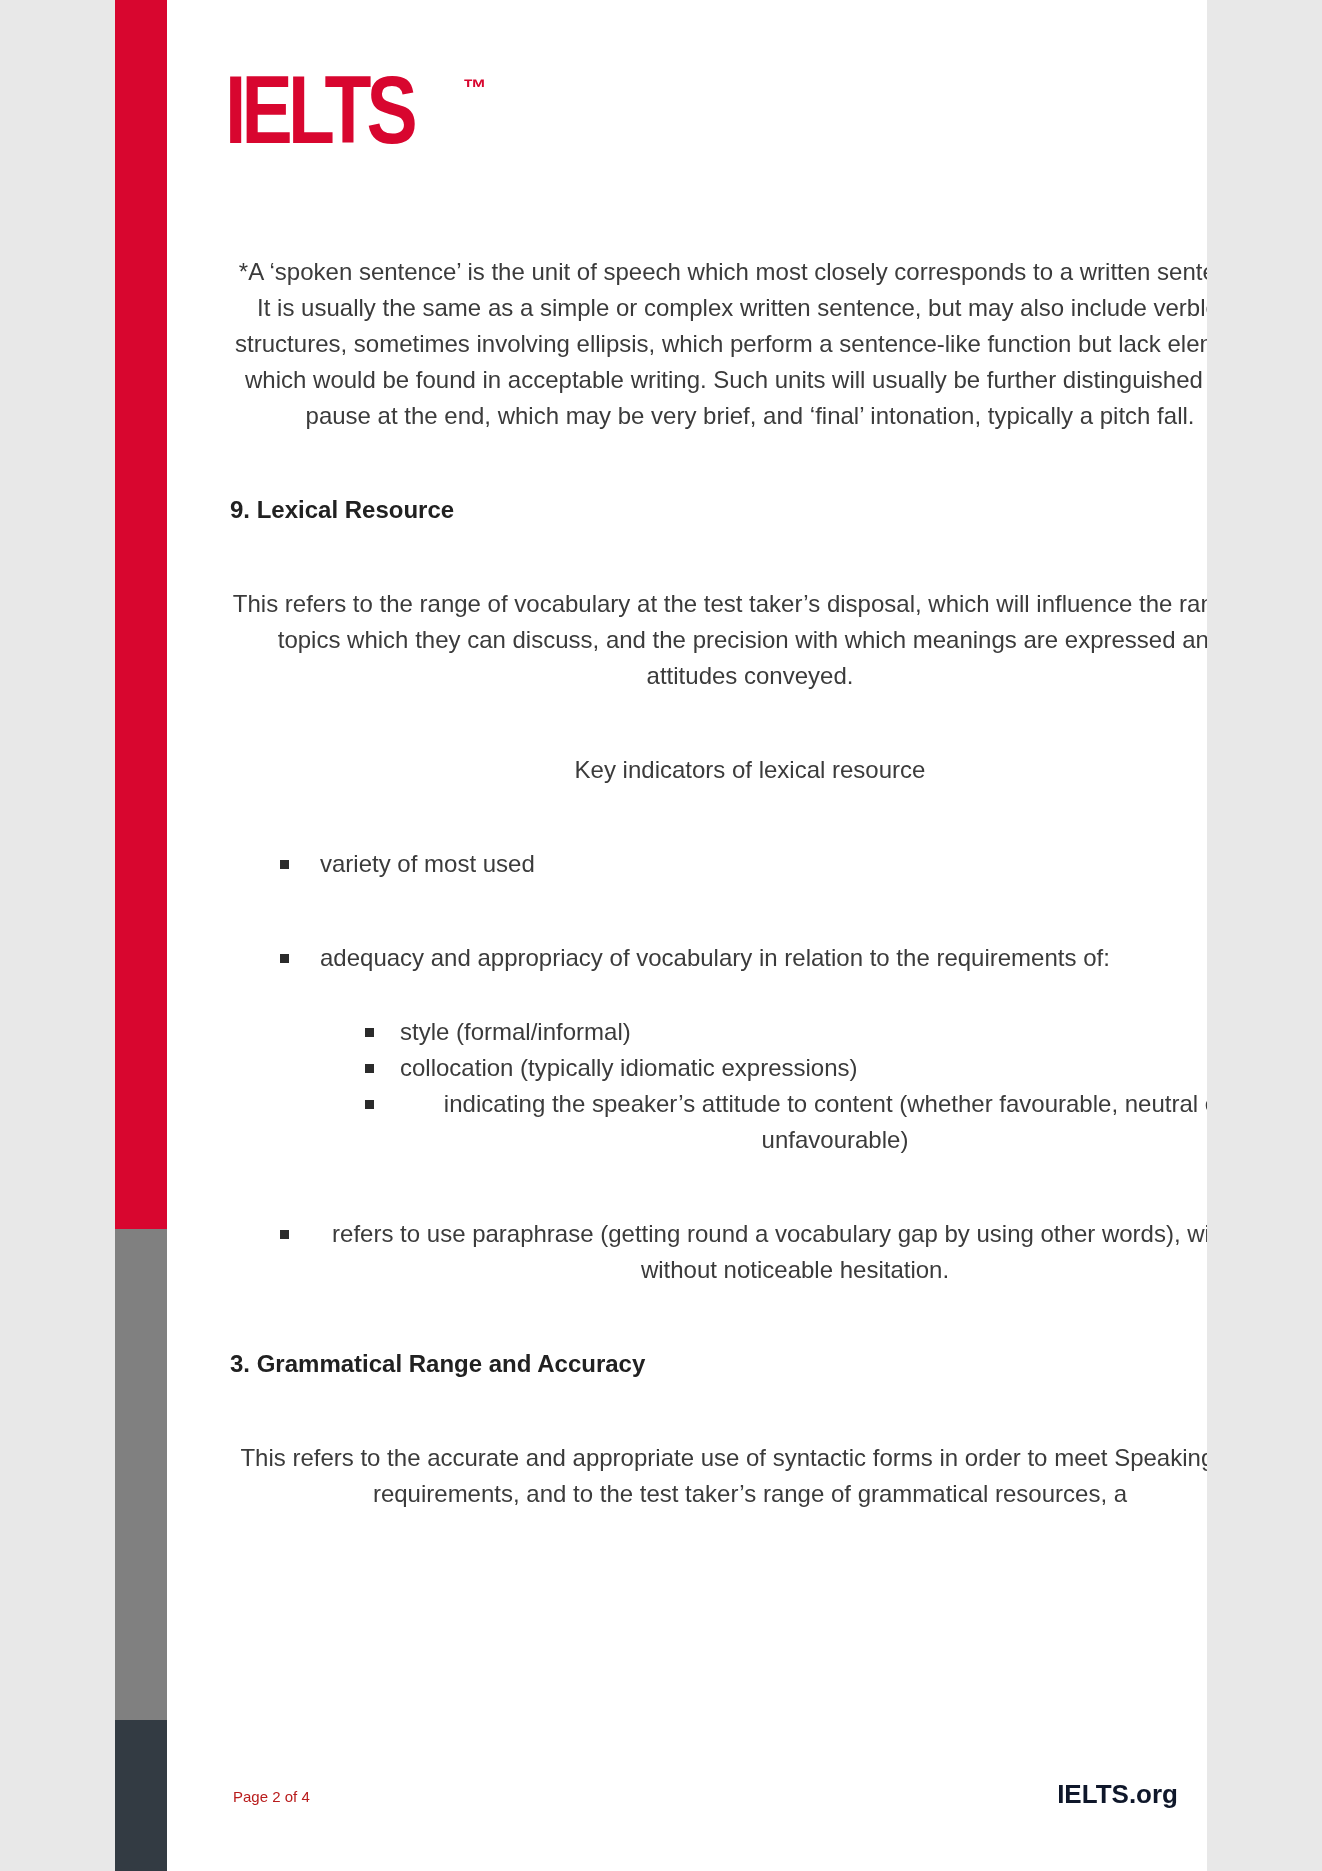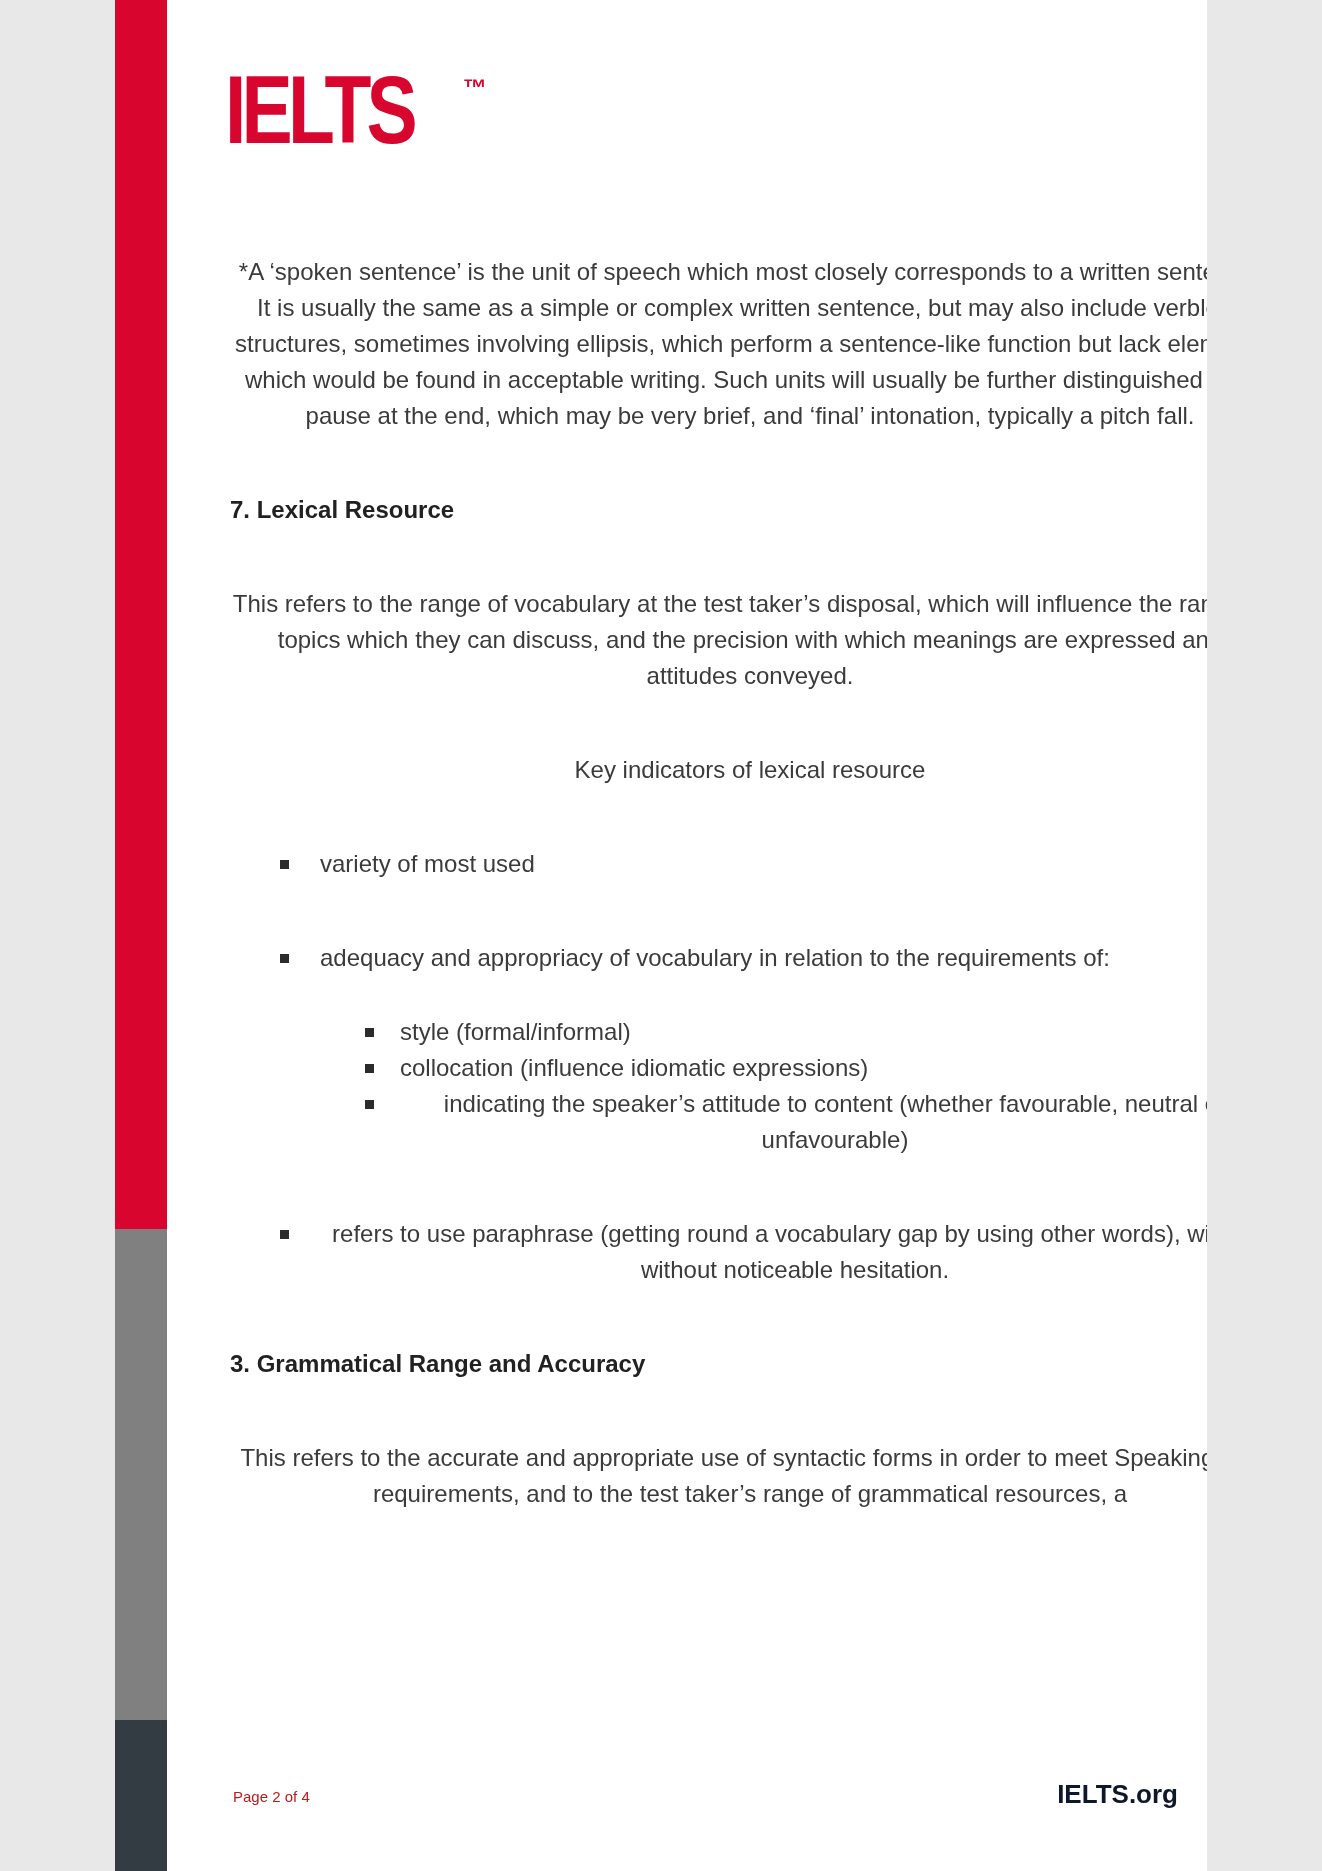--- a/index.html
+++ b/index.html
@@ -77,21 +77,21 @@
 
   <div class="logo">
     <span class="logo-text">IELTS</span>
     <span class="logo-tm">™</span>
   </div>
 
   <div class="content">
 
     <p class="block">*A ‘spoken sentence’ is the unit of speech which most closely corresponds to a written sentence. It is usually the same as a simple or complex written sentence, but may also include verbless structures, sometimes involving ellipsis, which perform a sentence-like function but lack elements which would be found in acceptable writing. Such units will usually be further distinguished by a pause at the end, which may be very brief, and ‘final’ intonation, typically a pitch fall.</p>
 
-    <div class="heading">7. Lexical Resource</div>
+    <div class="heading">9. Lexical Resource</div>
 
     <p class="block">This refers to the range of vocabulary at the test taker’s disposal, which will influence the range of topics which they can discuss, and the precision with which meanings are expressed and attitudes conveyed.</p>
 
     <p class="block">Key indicators of lexical resource</p>
 
     <div class="block li1">
       <span class="bullet-marker"></span>
       <span class="li-text">variety of most used</span>
     </div>
 
@@ -100,21 +100,21 @@
         <span class="bullet-marker"></span>
         <span class="li-text">adequacy and appropriacy of vocabulary in relation to the requirements of:</span>
       </div>
       <div class="sublist">
         <div class="li2">
           <span class="bullet-marker"></span>
           <span class="li-text">style (formal/informal)</span>
         </div>
         <div class="li2">
           <span class="bullet-marker"></span>
-          <span class="li-text">collocation (influence idiomatic expressions)</span>
+          <span class="li-text">collocation (typically idiomatic expressions)</span>
         </div>
         <div class="li2">
           <span class="bullet-marker"></span>
           <span class="li-text">indicating the speaker’s attitude to content (whether favourable, neutral or unfavourable)</span>
         </div>
       </div>
     </div>
 
     <div class="block li1">
       <span class="bullet-marker"></span>

